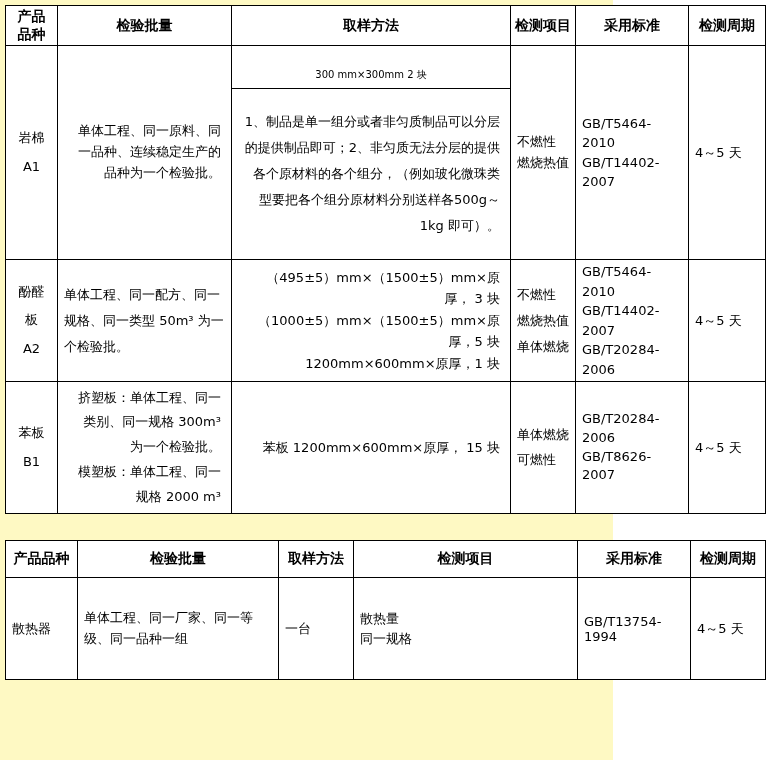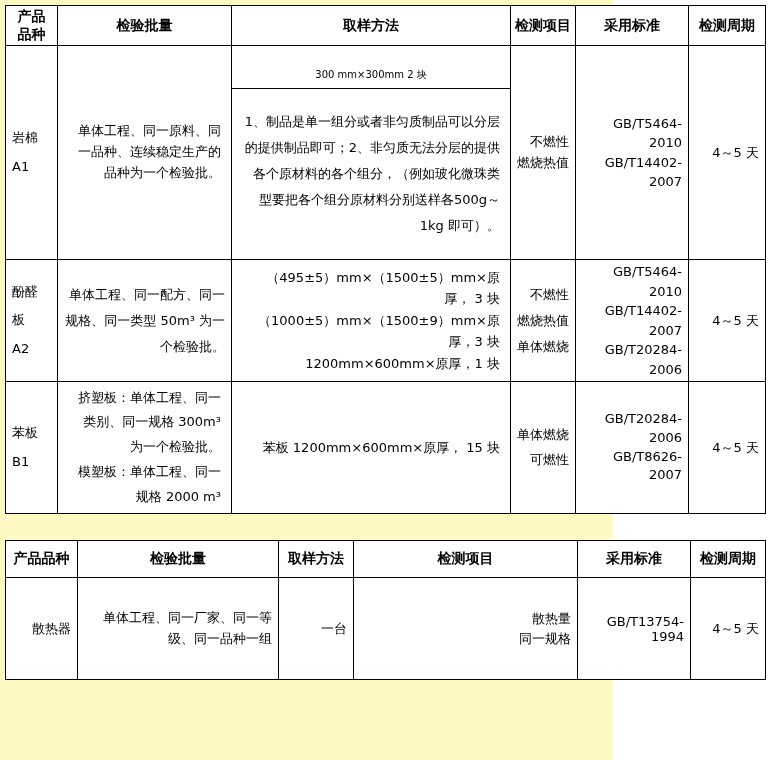--- a/index.html
+++ b/index.html
@@ -8,23 +8,23 @@
 
   table.t { border-collapse:collapse; table-layout:fixed; position:absolute; left:5px; background:#fff; }
   #t1 { top:5px; width:760px; }
   #t2 { top:540px; width:760px; }
 
   th, td { border:1px solid #000; overflow:hidden; }
   th { font-size:14px; font-weight:bold; text-align:center; vertical-align:middle;
        white-space:pre-line; line-height:1.25; padding:2px; }
   td { font-size:13px; vertical-align:middle; white-space:pre-line; padding:2px 6px; }
 
-  .c { text-align:right; }
+  .c { text-align:left; }
   .l { text-align:right; padding:2px 10px; }
-  .prod { line-height:2.2; }
+  .prod { text-align:center; line-height:2.2; }
 
   .lh145 { line-height:1.45; }
   .lh15  { line-height:1.5; }
   .lh16  { line-height:1.6; }
   .lh165 { line-height:1.65; }
   .lh19  { line-height:1.9; }
   .lh20  { line-height:2.0; }
 
   td.split { padding:0; vertical-align:top; }
   .sub-top { height:27px; border-bottom:1px solid #000; display:flex;
@@ -71,21 +71,21 @@
 GB/T14402-2007</td>
       <td class="c">4～5 天</td>
     </tr>
 
     <tr style="height:111px">
       <td class="prod">酚醛
 板
 A2</td>
       <td class="c lh20">单体工程、同一配方、同一规格、同一类型 50m³ 为一个检验批。</td>
       <td class="l lh165">（495±5）mm×（1500±5）mm×原厚， 3 块
-（1000±5）mm×（1500±9）mm×原厚，3 块
+（1000±5）mm×（1500±5）mm×原厚，5 块
 1200mm×600mm×原厚，1 块</td>
       <td class="c lh20">不燃性
 燃烧热值
 单体燃烧</td>
       <td class="c lh15">GB/T5464-2010
 GB/T14402-2007
 GB/T20284-2006</td>
       <td class="c">4～5 天</td>
     </tr>
 

